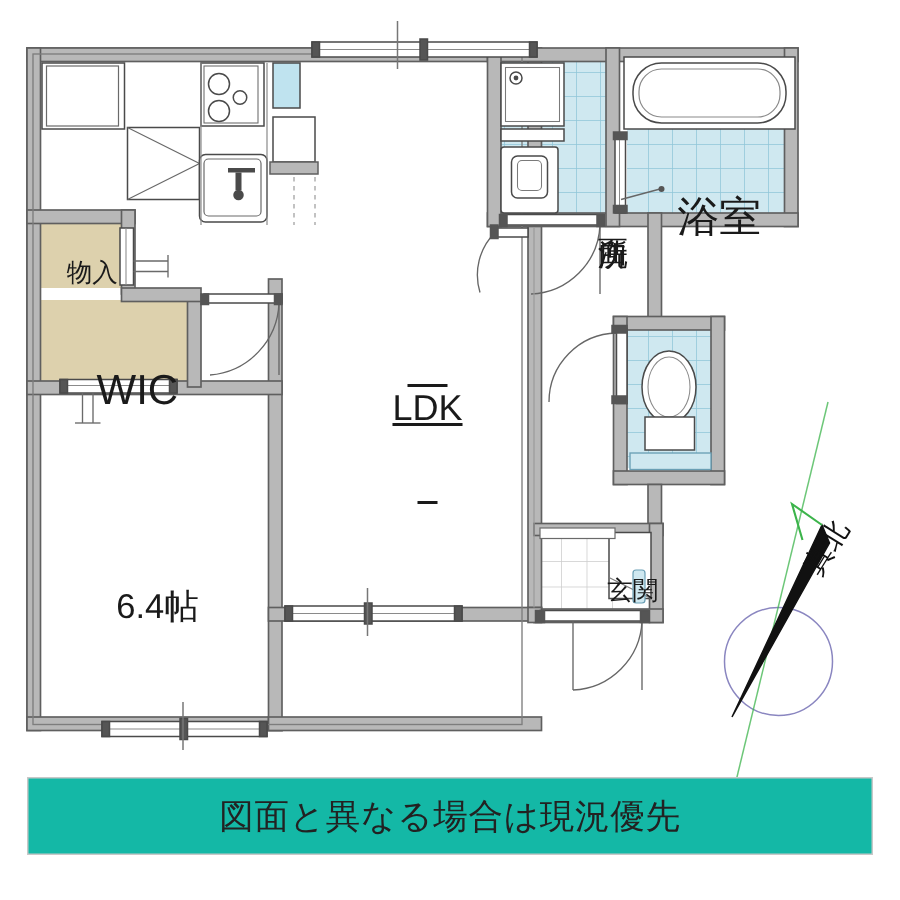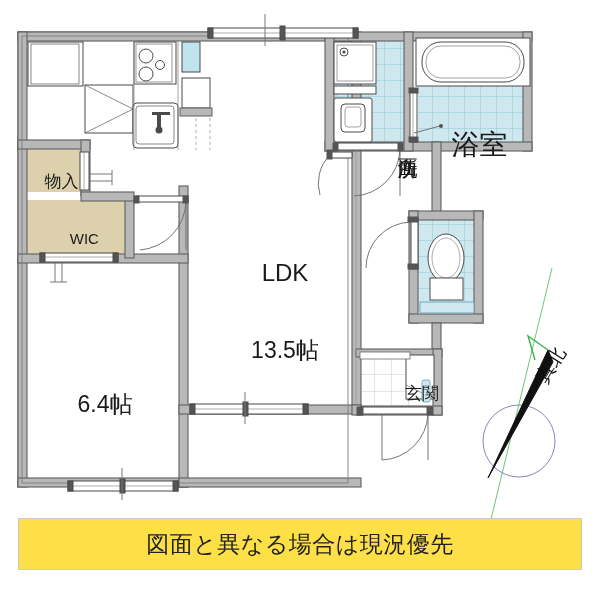--- a/index.html
+++ b/index.html
@@ -14,21 +14,21 @@
     line-height:1.08;
     text-align:center;
     pointer-events:none;
   }
   .vert{writing-mode:vertical-rl;text-orientation:upright;line-height:1.0;}
   #caption{
     position:absolute;
     left:18px;top:518px;
     width:564px;height:52px;
     border:1px solid #c8c8c8;
-    background:#fde047;
+    background:#14b8a6;
     box-sizing:border-box;
     display:flex;align-items:center;justify-content:center;
   }
   #caption span{
     font-size:23px;color:#222;
     font-family:"Liberation Sans","DejaVu Sans",sans-serif;
     letter-spacing:0.5px;
   }
   .northlbl{
     position:absolute;
@@ -308,42 +308,41 @@
 
     <g>
       <circle cx="519" cy="441" r="36" fill="none" stroke="#8a86c0" stroke-width="1"></circle>
       <path d="M493 609 L560 333" stroke="#3cb44b" stroke-width="1" opacity="0.75" transform="translate(-8,-65) scale(1,1)"></path>
       <path d="M488 478 L548 350 L553 362 Z" fill="#111111" stroke="#111111" stroke-width="1"></path>
       <path d="M535 360 L528 336 L548 350" fill="none" stroke="#3cb44b" stroke-width="1.4"></path>
     </g>
 
   </svg>
 
-  <div class="lbl" style="left:230px;top:208px;width:110px;font-size:24px;">
+  <div class="lbl" style="left:230px;top:208px;width:110px;font-size:24px;text-decoration:underline;">
     <div>LDK</div>
-    <div style="font-size:23px;">13.5帖</div>
   </div>
 
   <div class="lbl" style="left:50px;top:340px;width:110px;font-size:24px;">
     <div style="font-size:23px;">6.4帖</div>
   </div>
 
   <div class="lbl vert" style="left:378px;top:55px;font-size:20px;">
     <span>洗面所</span>
   </div>
 
   <div class="lbl" style="left:414px;top:100px;width:100px;font-size:28px;">
     <span>浴室</span>
   </div>
 
   <div class="lbl" style="left:22px;top:155px;width:60px;font-size:17px;">
     <span>物入</span>
   </div>
 
-  <div class="lbl" style="left:26px;top:215px;width:100px;font-size:15px;">
+  <div class="lbl" style="left:26px;top:215px;width:100px;font-size:28px;">
     <span>WIC</span>
   </div>
 
 
   <div class="lbl" style="left:362px;top:367px;width:46px;font-size:17px;margin-left:24px;">
     <span>玄関</span>
   </div>
 
   <div class="northlbl" style="left:532px;top:352px;">
     <span>真北</span>

